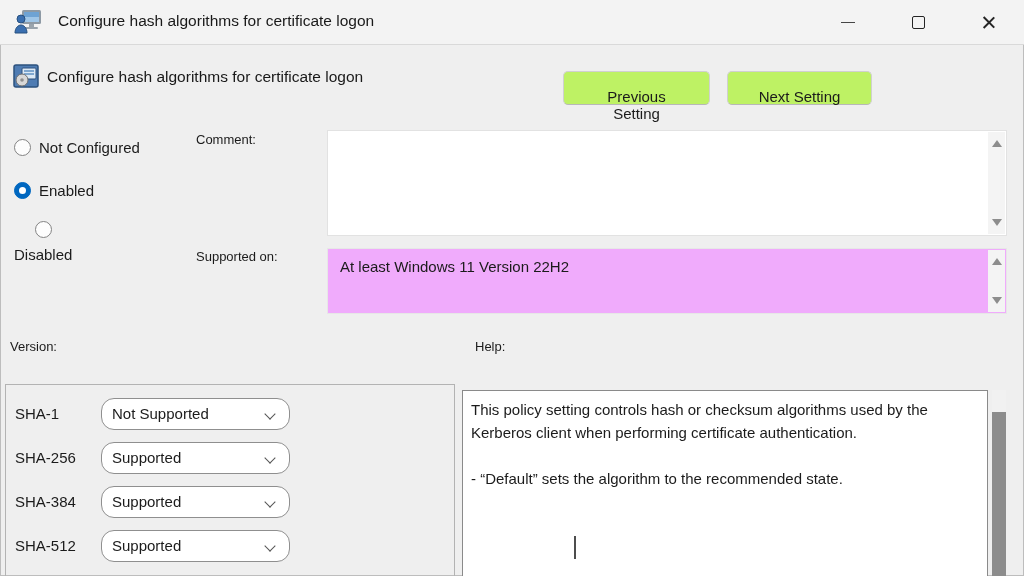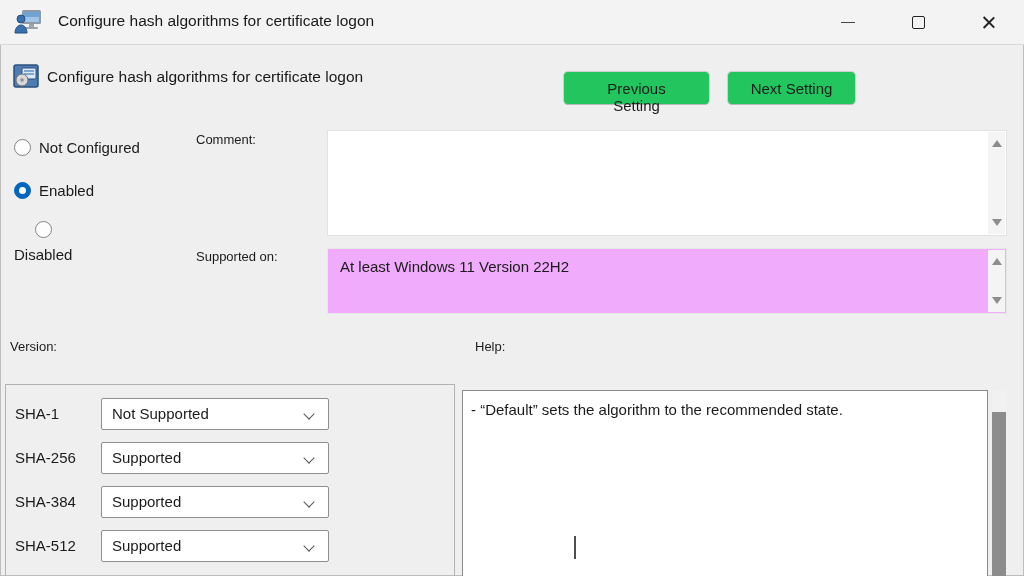--- a/index.html
+++ b/index.html
@@ -21,25 +21,25 @@
   .max-glyph { width:13px; height:13px; border:1.6px solid #242424; border-radius:2px; display:block; }
   .close-glyph { width:15px; height:15px; position:relative; display:block; }
   .close-glyph::before,.close-glyph::after { content:""; position:absolute; left:7px; top:0;
     width:1.6px; height:15px; background:#242424; }
   .close-glyph::before { transform:rotate(45deg); }
   .close-glyph::after  { transform:rotate(-45deg); }
 
   
   .hd-icon { position:absolute; left:13px; top:63px; width:26px; height:26px; }
   .hd-title { position:absolute; left:47px; top:68px; font-size:15.5px; color:#191919; }
-  .win-btn { position:absolute; top:71px; height:34px; background:#22c55e;
+  .win-btn { position:absolute; top:71px; height:34px; background:#bef264;
     border:1px solid #d0d0d0; border-bottom-color:#b8b8b8; border-radius:5px;
-    font-family:inherit; font-size:15px; color:#1b1b1b; padding:8px 18px; cursor:default; }
+    font-family:inherit; font-size:15px; color:#1b1b1b; padding:16px 18px; cursor:default; }
   .btn-prev { left:563px; width:147px; }
-  .btn-next { left:727px; width:129px; }
+  .btn-next { left:727px; width:145px; }
 
   
   .radio-row { position:absolute; left:14px; height:20px; display:flex; align-items:center; gap:8px; }
   .rr0 { top:137px; } .rr1 { top:180px; } .rr2 { top:221px;flex-direction:column; }
   .radio { width:17px; height:17px; border-radius:50%; border:1.4px solid #838383;
     background:#fdfdfd; position:relative; flex:0 0 auto; }
   .radio.on { background:#0067c0; border-color:#0067c0; }
   .radio.on::after { content:""; position:absolute; left:50%; top:50%; width:7px; height:7px;
     margin:-3.5px 0 0 -3.5px; border-radius:50%; background:#ffffff; }
   .radio-label { font-size:15px; }
@@ -63,22 +63,22 @@
   .supported-box { position:absolute; left:327px; top:248px; width:680px; height:66px;
     background:#f0abfc; border:1px solid #e7e7e7; }
   .supported-text { position:absolute; left:12px; top:9px; font-size:15px; color:#1b1b1b; }
 
   
   .options-panel { position:absolute; left:5px; top:384px; width:450px; height:200px;
     border:1px solid #b3b3b3; background:transparent; }
   .sha-row { position:absolute; left:0; width:100%; height:32px; }
   .sr0 { top:13px; } .sr1 { top:57px; } .sr2 { top:101px; } .sr3 { top:145px; }
   .sha-label { position:absolute; left:9px; top:7px; font-size:15px; }
-  .combo { position:absolute; left:95px; top:0; width:228px; height:32px; background:#ffffff;
-    border:1px solid #8f8f8f; border-radius:2px; }
+  .combo { position:absolute; left:95px; top:0; width:189px; height:32px; background:#ffffff;
+    border:1px solid #8f8f8f; border-radius:13px; }
   .combo-value { position:absolute; left:10px; top:6px; font-size:15px; color:#1b1b1b; white-space:nowrap; }
   .chev { position:absolute; right:15px; top:11px; width:8px; height:8px;
     border-right:1.5px solid #555; border-bottom:1.5px solid #555; transform:rotate(45deg); }
 
   
   .help-box { position:absolute; left:462px; top:390px; width:526px; height:194px;
     background:#ffffff; border:1px solid #8a8a8a; padding:7px 10px 0 8px; overflow:hidden; }
   .help-box p { font-size:15px; line-height:23px; color:#1b1b1b; margin-bottom:23px; }
   .help-scrollbar { position:absolute; left:992px; top:390px; width:14px; height:186px; background:#f1f1f1; }
   .help-thumb { position:absolute; left:0; top:22px; width:14px; height:164px; background:#8c8c8c; }
@@ -183,20 +183,21 @@
     <div class="sha-row sr3">
       <span class="sha-label">SHA-512</span>
       <div class="combo">
         <span class="combo-value">Supported</span>
         <span class="chev"></span>
       </div>
     </div>
   </div>
 
   <div class="help-box">
+    <p>This policy setting controls hash or checksum algorithms used by the Kerberos client when performing certificate authentication.</p>
     <p>- “Default” sets the algorithm to the recommended state.</p>
   </div>
   <div class="help-scrollbar">
     <div class="help-thumb"></div>
   </div>
   <div class="text-cursor"></div>
 
 </div>
 
 </body></html>

